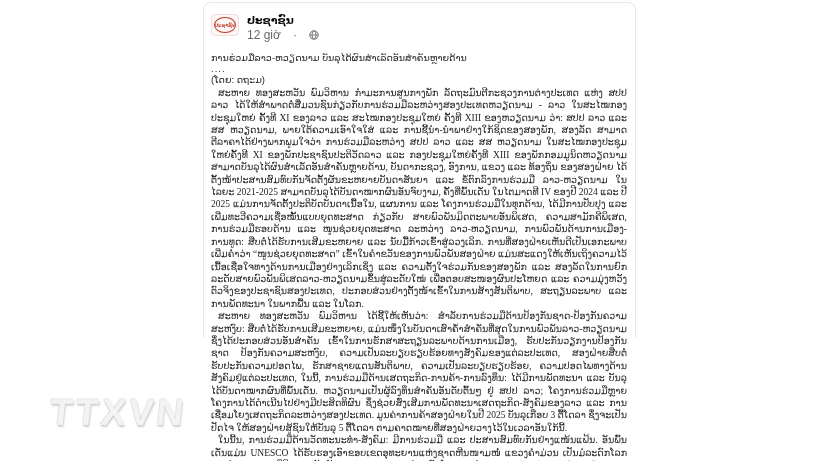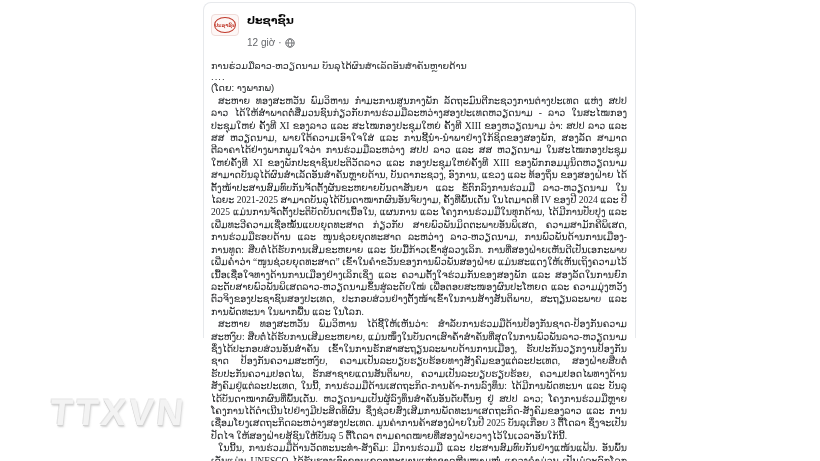--- a/index.html
+++ b/index.html
@@ -54,23 +54,23 @@
   .author-name {
     font-size: 11px;
     font-weight: bold;
     color: #050505;
     line-height: 13px;
     cursor: pointer;
   }
   .post-meta {
     display: flex;
     align-items: center;
-    gap: 3px;
-    margin-top: 10px;
-    font-size: 10px;
+    gap: 12px;
+    margin-top: 2px;
+    font-size: 12px;
     color: #65676b;
     line-height: 12px;
   }
   .globe-icon { display: inline-block; width: 10px; height: 10px; }
   .globe-icon svg { display: block; }
   .post-content {
     margin-top: 11px;
     color: #1c1e21;
   }
   .post-title {
@@ -135,21 +135,21 @@
             <line x1="1" y1="6" x2="11" y2="6" stroke="#65676b" stroke-width="1"></line>
           </svg>
         </span>
       </div>
     </div>
   </div>
 
   <div class="post-content">
     <div class="post-title">ການຮ່ວມມືລາວ-ຫວຽດນາມ ບັນລຸໄດ້ຜົນສຳເລັດອັນສຳຄັນຫຼາຍດ້ານ</div>
     <div class="post-ellipsis">....</div>
-    <div class="post-byline">(ໂດຍ: າງພາກພ)</div>
+    <div class="post-byline">(ໂດຍ: ດຖະມ)</div>
     <div class="post-body">
       <p>ສະຫາຍ ທອງສະຫວັນ ພົມວິຫານ ກຳມະການສູນກາງພັກ ລັດຖະມົນຕີກະຊວງການຕ່າງປະເທດ ແຫ່ງ ສປປ ລາວ ໄດ້ໃຫ້ສຳພາດຕໍ່ສື່ມວນຊົນກ່ຽວກັບການຮ່ວມມືລະຫວ່າງສອງປະເທດຫວຽດນາມ - ລາວ ໃນສະໄໝກອງປະຊຸມໃຫຍ່ ຄັ້ງທີ XI ຂອງລາວ ແລະ ສະໄໝກອງປະຊຸມໃຫຍ່ ຄັ້ງທີ XIII ຂອງຫວຽດນາມ ວ່າ: ສປປ ລາວ ແລະ ສສ ຫວຽດນາມ, ພາຍໃຕ້ຄວາມເອົາໃຈໃສ່ ແລະ ການຊີ້ນຳ-ນຳພາຢ່າງໃກ້ຊິດຂອງສອງພັກ, ສອງລັດ ສາມາດຕີລາຄາໄດ້ຢ່າງພາກພູມໃຈວ່າ ການຮ່ວມມືລະຫວ່າງ ສປປ ລາວ ແລະ ສສ ຫວຽດນາມ ໃນສະໄໝກອງປະຊຸມໃຫຍ່ຄັ້ງທີ XI ຂອງພັກປະຊາຊົນປະຕິວັດລາວ ແລະ ກອງປະຊຸມໃຫຍ່ຄັ້ງທີ XIII ຂອງພັກກອມມູນິດຫວຽດນາມ ສາມາດບັນລຸໄດ້ຜົນສຳເລັດອັນສຳຄັນຫຼາຍດ້ານ, ບັນດາກະຊວງ, ອົງການ, ແຂວງ ແລະ ທ້ອງຖິ່ນ ຂອງສອງຝ່າຍ ໄດ້ຕັ້ງໜ້າປະສານສົມທົບກັນຈັດຕັ້ງຜັນຂະຫຍາຍບັນດາສັນຍາ ແລະ ຂໍ້ຕົກລົງການຮ່ວມມື ລາວ-ຫວຽດນາມ ໃນໄລຍະ 2021-2025 ສາມາດບັນລຸໄດ້ບັນດາໝາກຜົນອັນຈົບງາມ, ຄັ້ງທີ່ພົ້ນເດັ່ນ ໃນໄຕມາດທີ IV ຂອງປີ 2024 ແລະ ປີ 2025 ແມ່ນການຈັດຕັ້ງປະຕິບັດບັນດາເນື້ອໃນ, ແຜນການ ແລະ ໂຄງການຮ່ວມມືໃນທຸກດ້ານ, ໄດ້ມີການປັບປຸງ ແລະ ເພີ່ມທະວີຄວາມເຊື່ອໝັ້ນແບບຍຸດທະສາດ ກ່ຽວກັບ ສາຍພົວພັນມິດຕະພາບອັນພິເສດ, ຄວາມສາມັກຄີພິເສດ, ການຮ່ວມມືຮອບດ້ານ ແລະ ໜູນຊ່ວຍຍຸດທະສາດ ລະຫວ່າງ ລາວ-ຫວຽດນາມ, ການພົວພັນດ້ານການເມືອງ-ການທູດ: ສືບຕໍ່ໄດ້ຮັບການເສີມຂະຫຍາຍ ແລະ ນັບມື້ກ້າວເຂົ້າສູ່ລວງເລິກ. ການທີ່ສອງຝ່າຍເຫັນດີເປັນເອກະພາບເພີ່ມຄຳວ່າ “ໜູນຊ່ວຍຍຸດທະສາດ” ເຂົ້າໃນຄຳຂວັນຂອງການພົວພັນສອງຝ່າຍ ແມ່ນສະແດງໃຫ້ເຫັນເຖິງຄວາມໄວ້ເນື້ອເຊື່ອໃຈທາງດ້ານການເມືອງຢ່າງເລິກເຊິ່ງ ແລະ ຄວາມຕັ້ງໃຈຮ່ວມກັນຂອງສອງພັກ ແລະ ສອງລັດໃນການຍົກລະດັບສາຍພົວພັນພິເສດລາວ-ຫວຽດນາມຂຶ້ນສູ່ລະດັບໃໝ່ ເພື່ອຕອບສະໜອງຜົນປະໂຫຍດ ແລະ ຄວາມມຸ່ງຫວັງຕົວຈິງຂອງປະຊາຊົນສອງປະເທດ, ປະກອບສ່ວນຢ່າງຕັ້ງໜ້າເຂົ້າໃນການສ້າງສັນຕິພາບ, ສະຖຽນລະພາບ ແລະ ການພັດທະນາ ໃນພາກພື້ນ ແລະ ໃນໂລກ.</p>
       <p>ສະຫາຍ ທອງສະຫວັນ ພົມວິຫານ ໄດ້ຊີ້ໃຫ້ເຫັນວ່າ: ສຳລັບການຮ່ວມມືດ້ານປ້ອງກັນຊາດ-ປ້ອງກັນຄວາມສະຫງົບ: ສືບຕໍ່ໄດ້ຮັບການເສີມຂະຫຍາຍ, ແມ່ນໜຶ່ງໃນບັນດາເສົາຄ້ຳສຳຄັນທີ່ສຸດໃນການພົວພັນລາວ-ຫວຽດນາມ ຊຶ່ງໄດ້ປະກອບສ່ວນອັນສຳຄັນ ເຂົ້າໃນການຮັກສາສະຖຽນລະພາບດ້ານການເມືອງ, ຮັບປະກັນວຽກງານປ້ອງກັນຊາດ ປ້ອງກັນຄວາມສະຫງົບ, ຄວາມເປັນລະບຽບຮຽບຮ້ອຍທາງສັງຄົມຂອງແຕ່ລະປະເທດ, ສອງຝ່າຍສືບຕໍ່ຮັບປະກັນຄວາມປອດໄພ, ຮັກສາຊາຍແດນສັນຕິພາບ, ຄວາມເປັນລະບຽບຮຽບຮ້ອຍ, ຄວາມປອດໄພທາງດ້ານສັງຄົມຢູ່ແຕ່ລະປະເທດ, ໃນນີ້, ການຮ່ວມມືດ້ານເສດຖະກິດ-ການຄ້າ-ການລົງທຶນ: ໄດ້ມີການພັດທະນາ ແລະ ບັນລຸໄດ້ບັນດາໝາກຜົນທີ່ພົ້ນເດັ່ນ. ຫວຽດນາມເປັນຜູ້ລົງທຶນສຳຄັນອັນດັບຕົ້ນໆ ຢູ່ ສປປ ລາວ; ໂຄງການຮ່ວມມືຫຼາຍໂຄງການໄດ້ດຳເນີນໄປຢ່າງມີປະສິດທິຜົນ ຊຶ່ງຊ່ວຍສົ່ງເສີມການພັດທະນາເສດຖະກິດ-ສັງຄົມຂອງລາວ ແລະ ການເຊື່ອມໂຍງເສດຖະກິດລະຫວ່າງສອງປະເທດ. ມູນຄ່າການຄ້າສອງຝ່າຍໃນປີ 2025 ບັນລຸເກືອບ 3 ຕື້ໂດລາ ຊຶ່ງຈະເປັນປັດໄຈ ໃຫ້ສອງຝ່າຍສູ້ຊົນໃຫ້ບັນລຸ 5 ຕື້ໂດລາ ຕາມຄາດໝາຍທີ່ສອງຝ່າຍວາງໄວ້ໃນເວລາອັນໃກ້ນີ້.</p>
       <p>ໃນນີ້ນ, ການຮ່ວມມືດ້ານວັດທະນະທຳ-ສັງຄົມ: ມີການຮ່ວມມື ແລະ ປະສານສົມທົບກັນຢ່າງແໜ້ນແຟ້ນ. ອັນພົ້ນເດັ່ນແມ່ນ UNESCO ໄດ້ຮັບຮອງເອົາຂອບເຂດອຸທະຍານແຫ່ງຊາດຫີນໜາມໜໍ່ ແຂວງຄຳມ່ວນ ເປັນມໍລະດົກໂລກທາງທຳມະຊາດ ທີ່ຕິດຈອດກັນກັບຂອບເຂດອຸທະຍານມໍລະດົກໂລກທາງທຳມະຊາດຟອງຢາ-ແກະບ່າງ ຢູ່ ແຂວງກວາງບິ່ງ ສສ ຫວຽດນາມ ຊຶ່ງເປັນຄວາມພະຍາຍາມຮ່ວມກັນ ແລະ ຄວາມພາກພູມໃຈຂອງສອງປະເທດ, ການຮ່ວມມືດ້ານການສຶກສາ ບຳລຸງສ້າງ ແລະ ພັດທະນາຊັບພະຍາກອນມະນຸດ ໄດ້ຮັບຄວາມເອົາໃຈໃສ່ເປັນພິເສດ, ຮັບປະກັນຄຸນນະພາບ ແລະ ປະສິດທິຜົນ.</p>
     </div>
   </div>
 
 </div>
 
 <div class="watermark">TTXVN</div>

